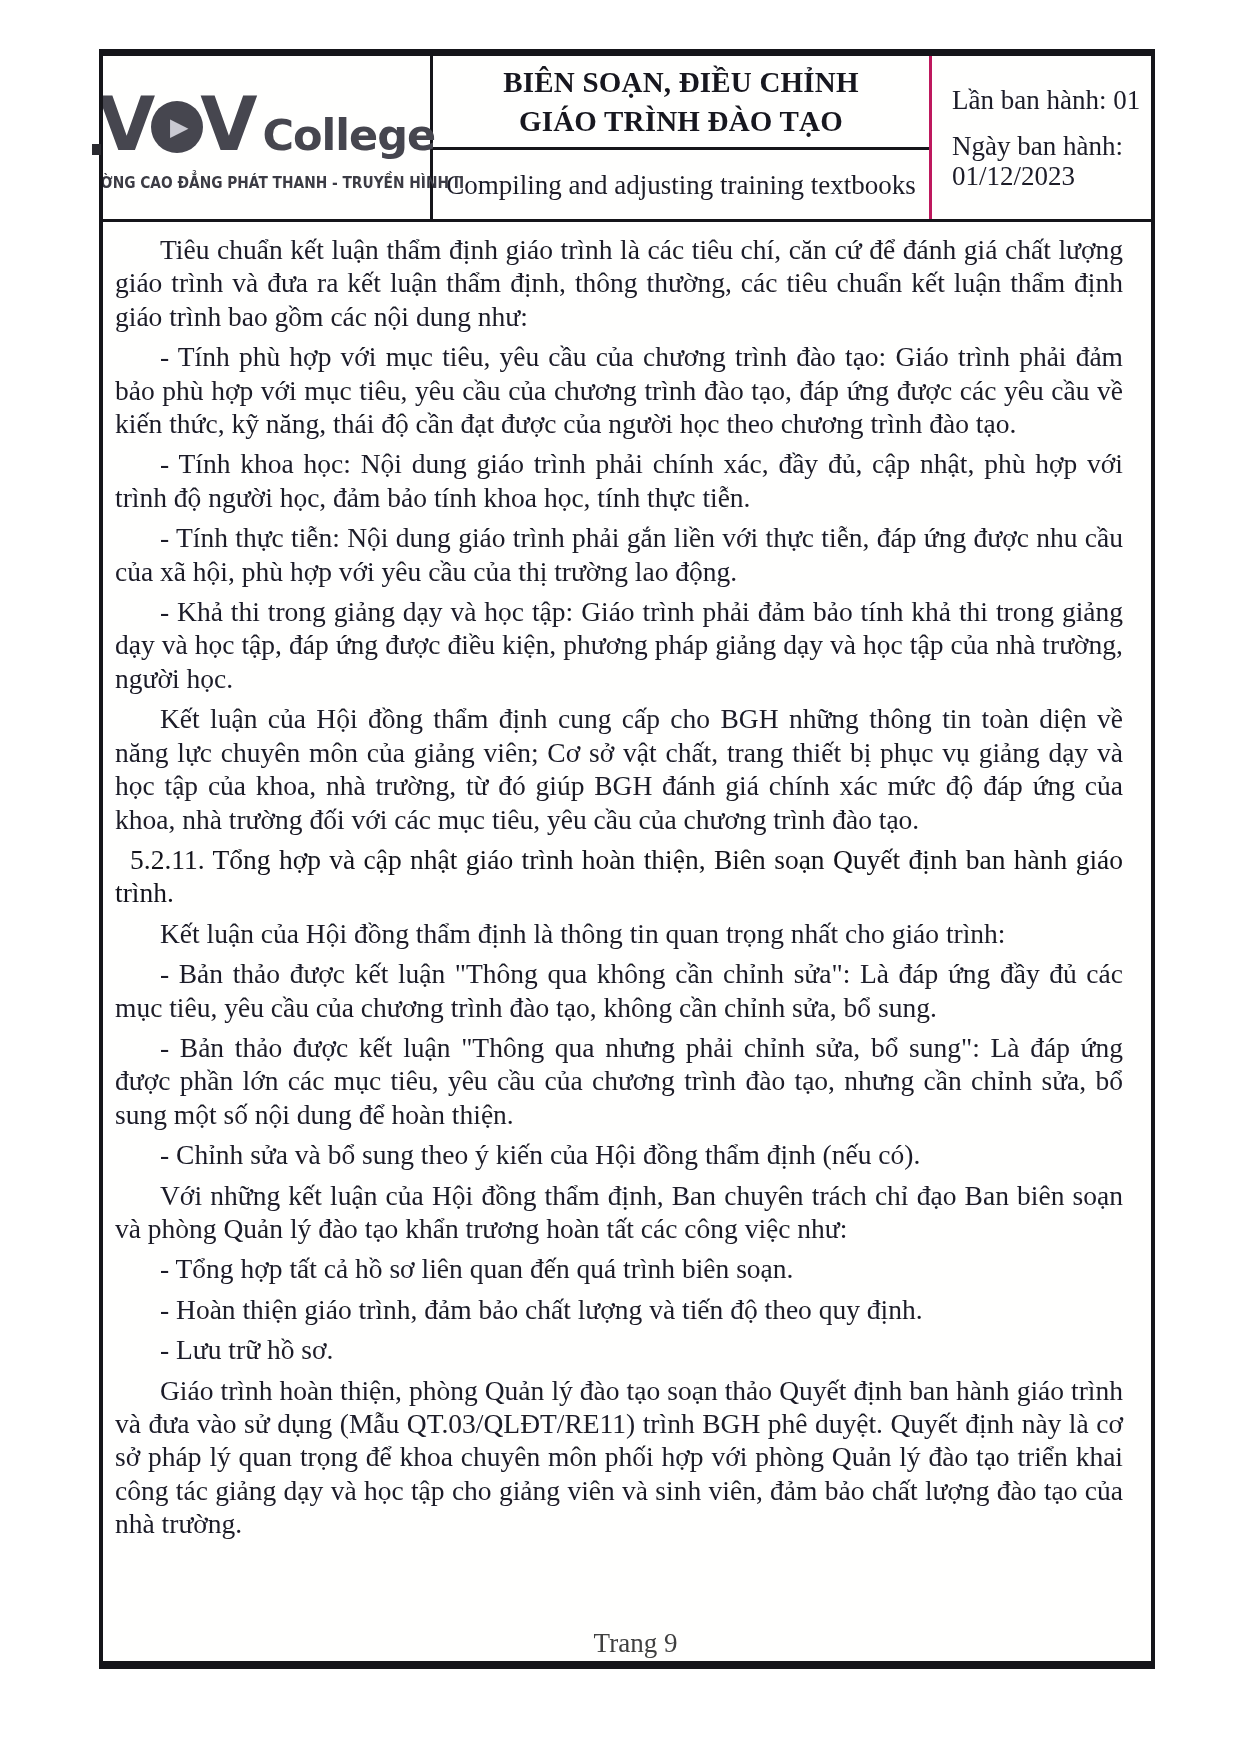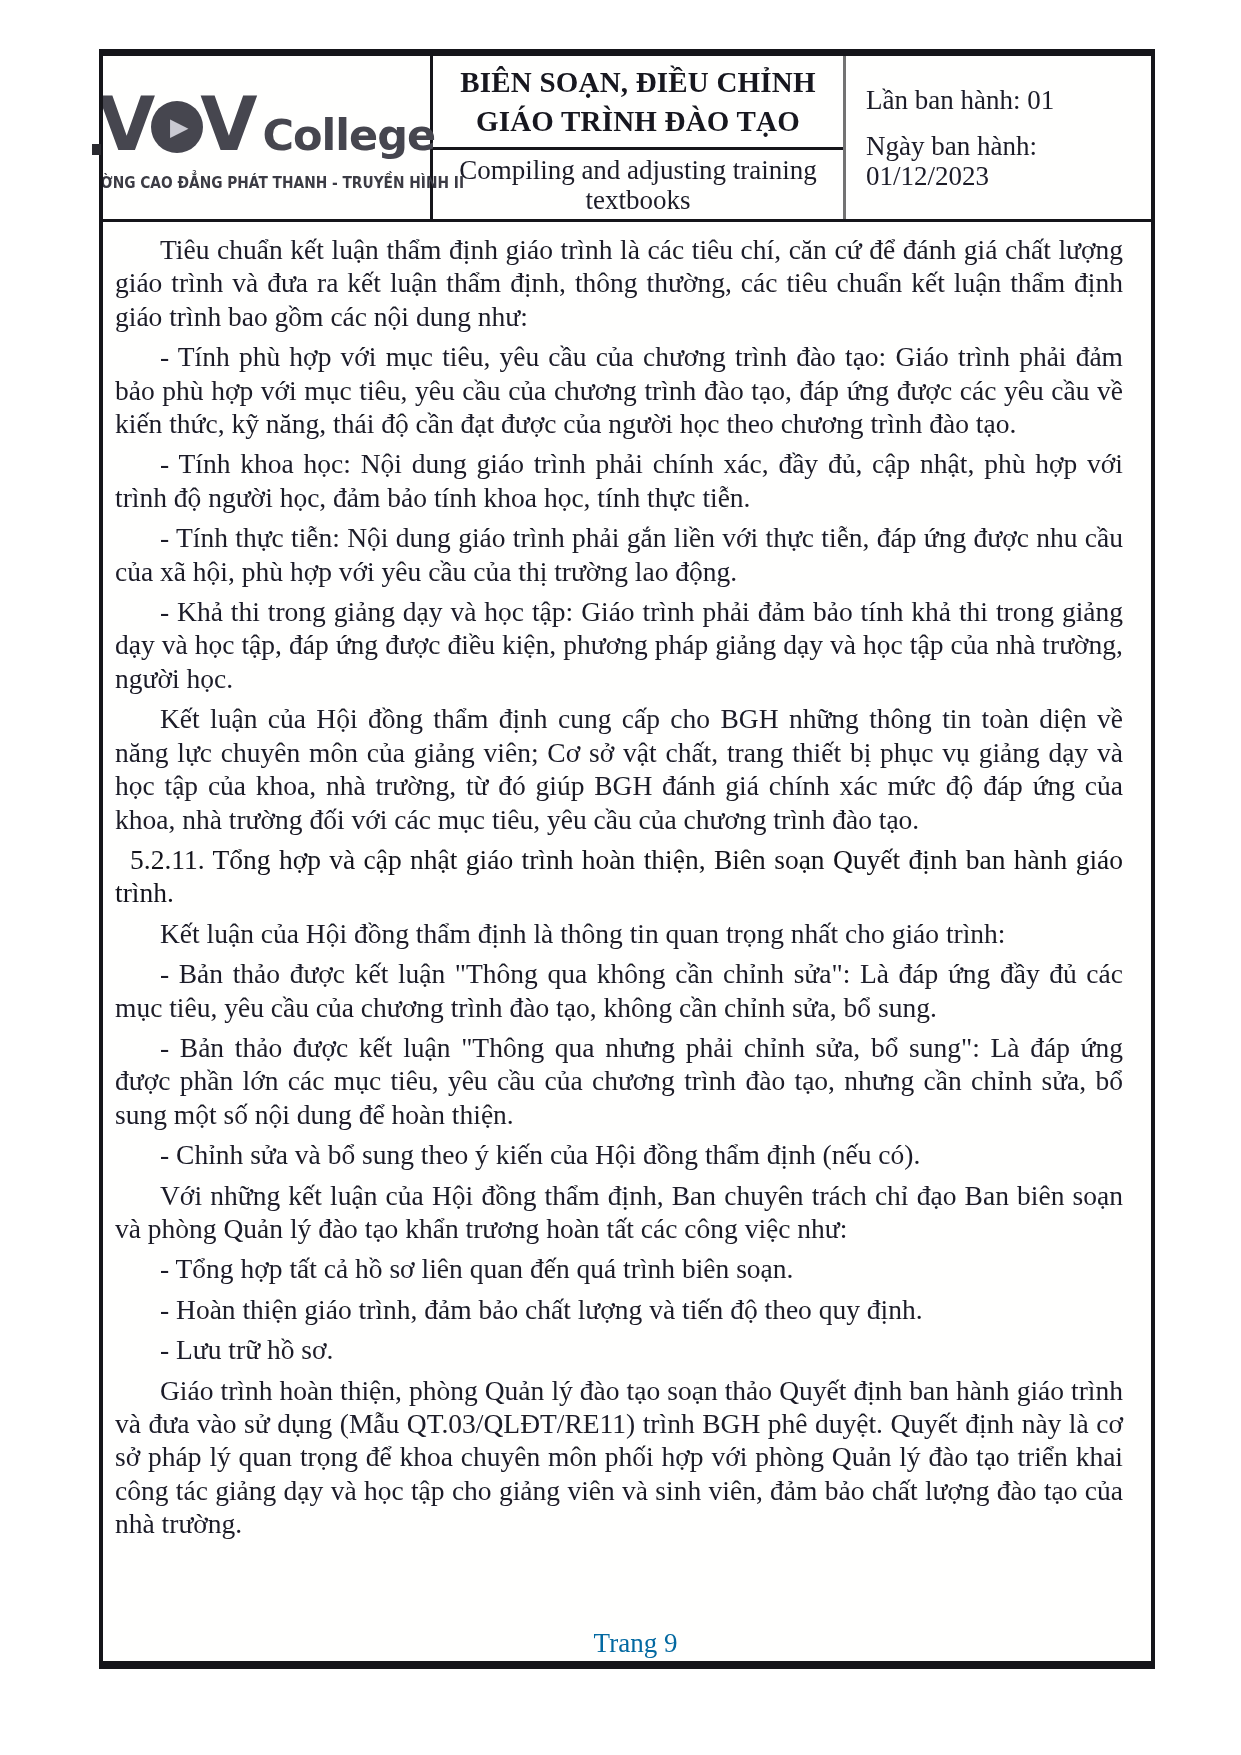--- a/index.html
+++ b/index.html
@@ -89,22 +89,22 @@
     font-family: "DejaVu Sans", sans-serif;
     font-weight: 700;
     font-size: 16px;
     color: #3c3c45;
     margin-top: 13px;
     white-space: nowrap;
     transform: scaleX(0.86);
     transform-origin: center;
   }
   .title-cell {
-    width: 413px;
-    border-right: 3px solid #737373;
+    width: 499px;
+    border-right: 3px solid #be185d;
     display: flex;
     flex-direction: column;
   }
   .title-vi {
     height: 94px;
     box-sizing: border-box;
     border-bottom: 3px solid #15151a;
     display: flex;
     flex-direction: column;
     align-items: center;
@@ -155,21 +155,21 @@
     color: #14141c;
   }
   
   .page-footer {
     position: absolute;
     left: 17px;
     right: 0;
     bottom: 2px;
     text-align: center;
     font-size: 27px;
-    color: #0369a1;
+    color: #404040;
   }
   
   .artifact-notch {
     position: absolute;
     left: 92px;
     top: 144px;
     width: 9px;
     height: 11px;
     background: #2a2a30;
   }

